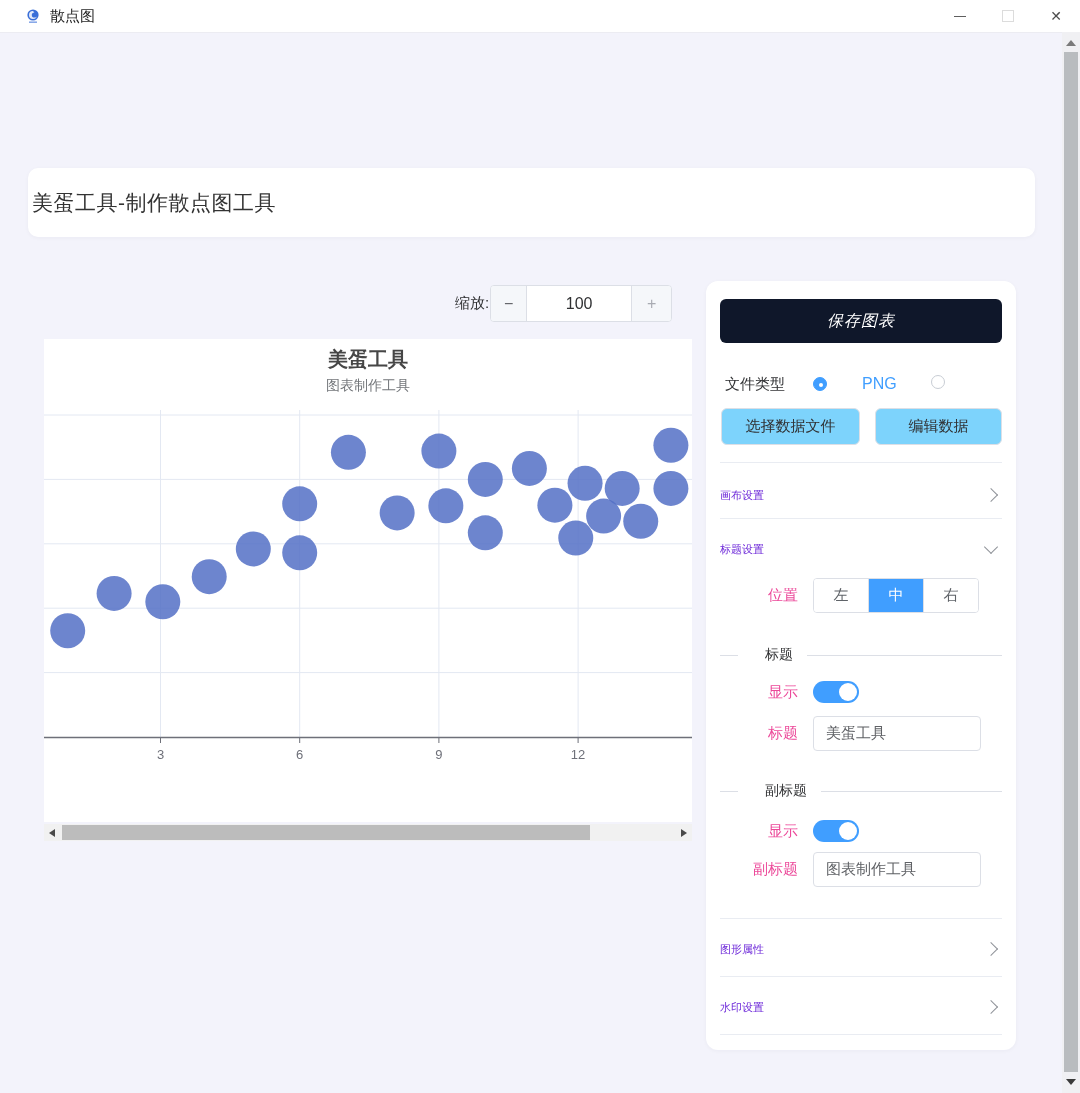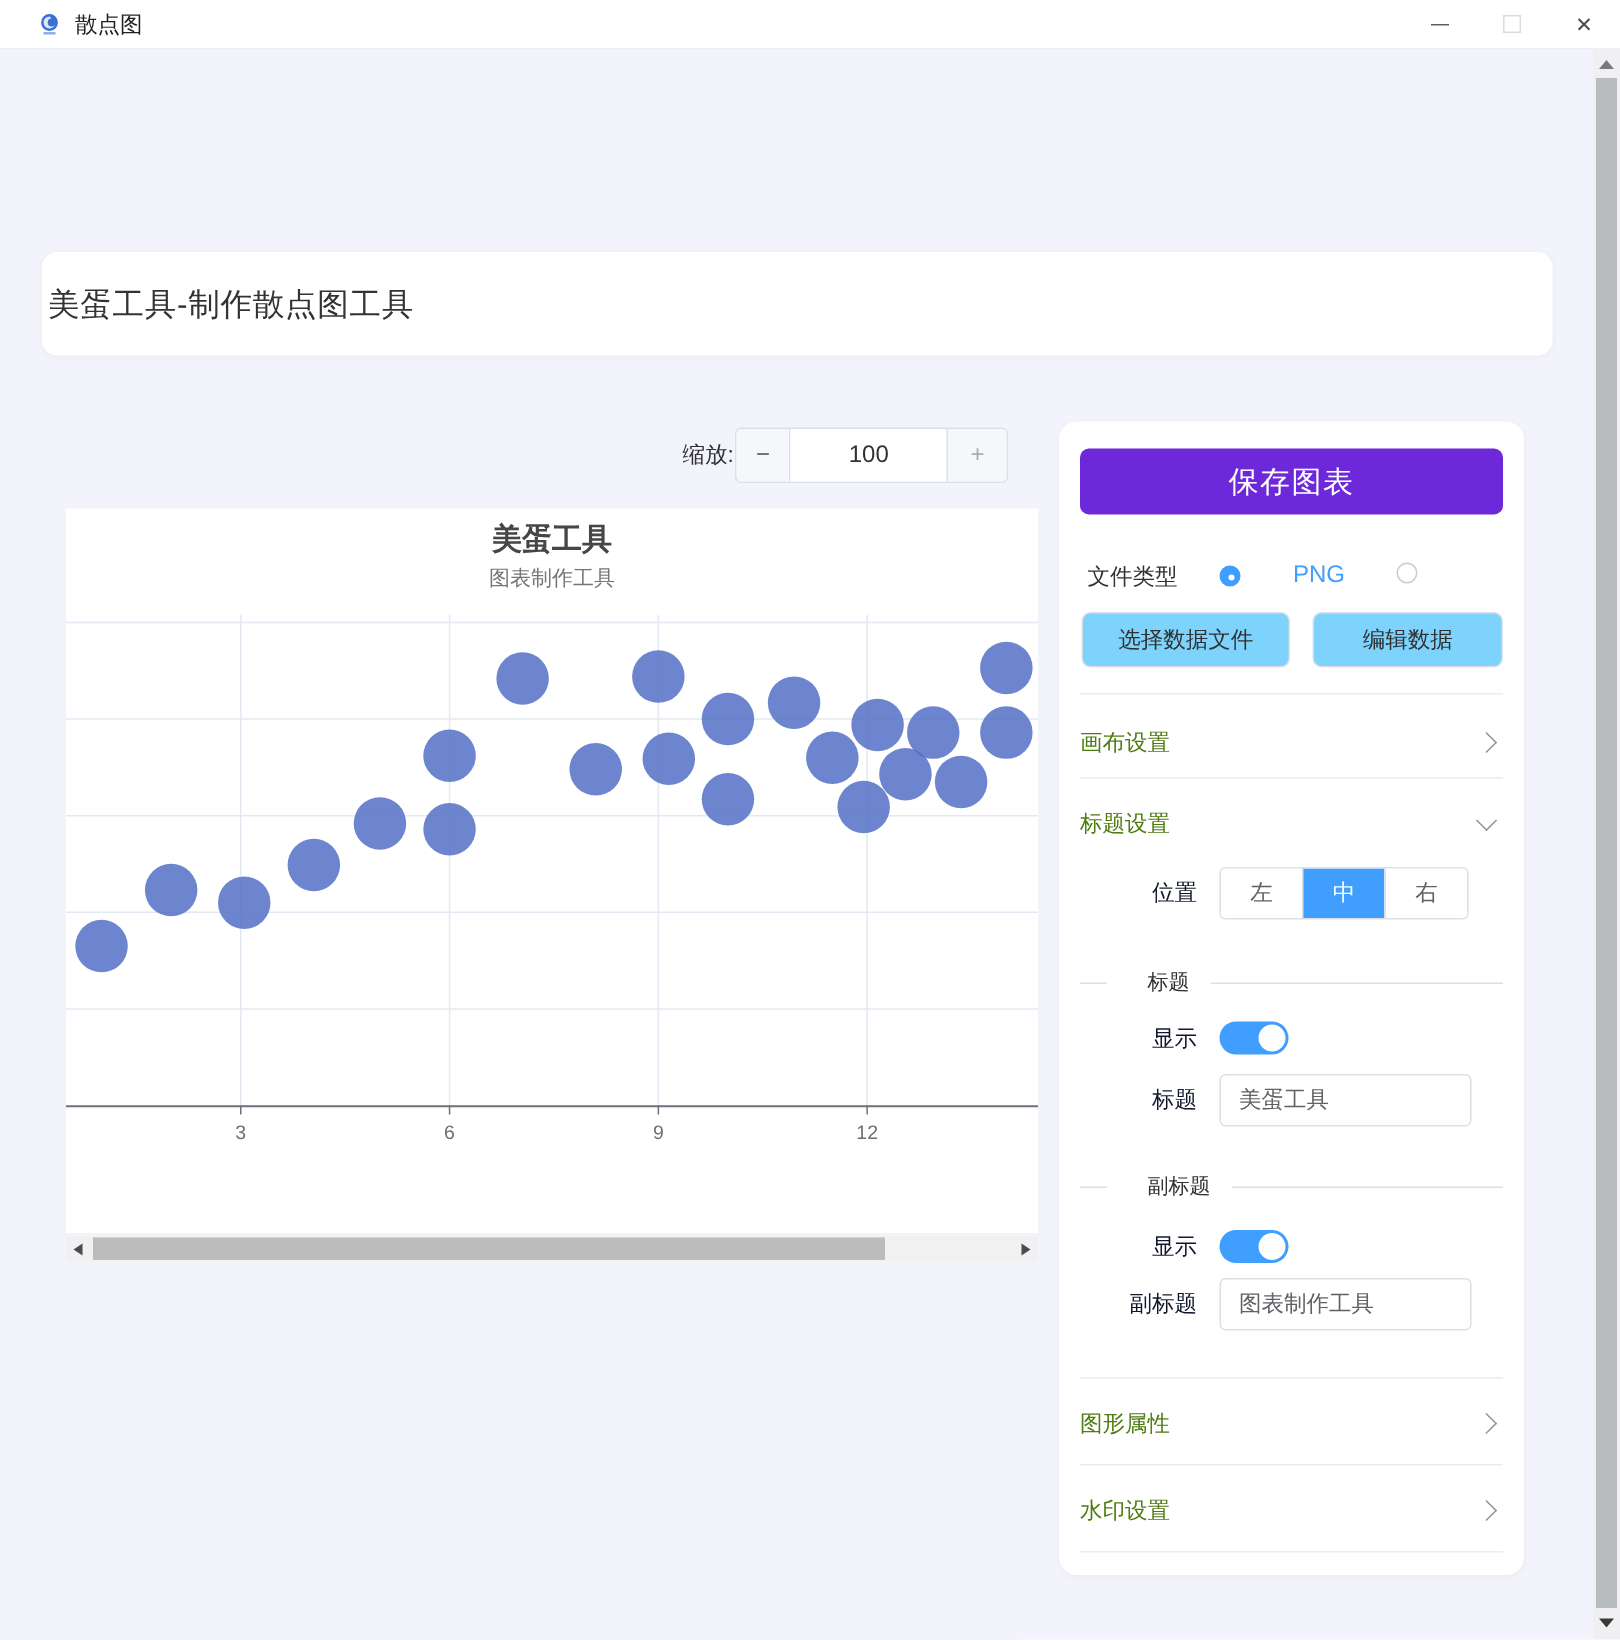--- a/index.html
+++ b/index.html
@@ -45,43 +45,43 @@
 
   
   .vscrollbar{position:absolute;left:1062px;top:32px;width:18px;height:1061px;background:#f0f0f3;}
   .vs-up{position:absolute;left:4px;top:8px;width:0;height:0;border-left:5px solid transparent;border-right:5px solid transparent;border-bottom:6px solid #7a7a7a;}
   .vs-thumb{position:absolute;left:2px;top:20px;width:14px;height:1020px;background:#b9bcbf;}
   .vs-down{position:absolute;left:4px;bottom:8px;width:0;height:0;border-left:5px solid transparent;border-right:5px solid transparent;border-top:6px solid #3a3a3a;}
 
   
   .sidebar{position:absolute;left:706px;top:281px;width:310px;height:769px;background:#fff;border-radius:12px;box-shadow:0 1px 4px rgba(31,35,41,.04);}
   .abs{position:absolute;}
-  .save-btn{left:14px;top:18px;width:282px;height:44px;background:#6d28d9;border:none;border-radius:6px;color:#fff;font-size:20px;cursor:pointer;font-family:inherit;letter-spacing:1px;}
+  .save-btn{left:14px;top:18px;width:282px;height:44px;background:#0f172a;border:none;border-radius:6px;color:#fff;font-size:16px;cursor:pointer;font-family:inherit;letter-spacing:1px;font-style:italic;}
   .filetype-label{left:19px;top:94px;font-size:15px;color:#303133;}
   .radio-item{display:flex;align-items:center;cursor:pointer;gap:28px;}
   .radio-png{left:107px;top:94px;}
   .radio-jpeg{left:208px;top:94px;flex-direction:column;}
   .radio-dot{width:14px;height:14px;border-radius:50%;box-sizing:border-box;display:inline-block;position:relative;}
   .radio-dot.on{background:#409eff;border:1px solid #409eff;}
   .radio-dot.on::after{content:"";position:absolute;left:4.5px;top:4.5px;width:4px;height:4px;border-radius:50%;background:#fff;}
   .radio-dot.off{background:#fff;border:1px solid #c8cdd4;}
   .radio-text{margin-left:7px;font-size:16px;}
   .radio-png .radio-text{color:#409eff;}
   .radio-jpeg .radio-text{color:#303133;}
   .data-btn{height:37px;background:#7dd3fc;border:1px solid #dcdfe6;border-radius:6px;font-size:15px;color:#303133;cursor:pointer;font-family:inherit;}
   .btn-choose{left:15px;top:127px;width:139px;}
   .btn-edit{left:169px;top:127px;width:127px;}
   .hr{left:14px;width:282px;height:0;border-top:1px solid #e9ecf2;}
   .section-row{left:14px;width:282px;height:32px;display:flex;align-items:center;justify-content:space-between;cursor:pointer;}
-  .section-label{font-size:15px;color:#4d7c0f;}
+  .section-label{font-size:11px;color:#6d28d9;}
   .chev{width:9px;height:9px;border-right:1.6px solid #8f9399;border-bottom:1.6px solid #8f9399;display:inline-block;margin-right:6px;}
   .chev.right{transform:rotate(-45deg);}
   .chev.down{transform:rotate(45deg);margin-top:-4px;}
   .form-row{left:0;width:296px;display:flex;align-items:center;}
-  .form-label{width:92px;text-align:right;font-size:15px;color:#0f172a;flex:none;}
+  .form-label{width:92px;text-align:right;font-size:15px;color:#ec4899;flex:none;}
   .seg{margin-left:15px;display:flex;border:1px solid #dcdfe6;border-radius:4px;overflow:hidden;height:35px;box-sizing:border-box;}
   .seg-cell{width:54px;display:flex;align-items:center;justify-content:center;font-size:15px;color:#5f6368;background:#fff;cursor:pointer;}
   .seg-cell + .seg-cell{border-left:1px solid #dcdfe6;}
   .seg-cell.sel{background:#409eff;color:#fff;}
   .text-divider{left:14px;width:282px;display:flex;align-items:center;}
   .td-line-l{width:18px;border-top:1px solid #dcdfe6;}
   .td-text{margin:0 14px 0 27px;font-size:14px;color:#303133;white-space:nowrap;}
   .td-line-r{flex:1;border-top:1px solid #dcdfe6;}
   .toggle{margin-left:15px;width:46px;height:22px;border-radius:11px;background:#409eff;position:relative;display:inline-block;cursor:pointer;flex:none;}
   .toggle .knob{position:absolute;right:2px;top:2px;width:18px;height:18px;border-radius:50%;background:#fff;}

